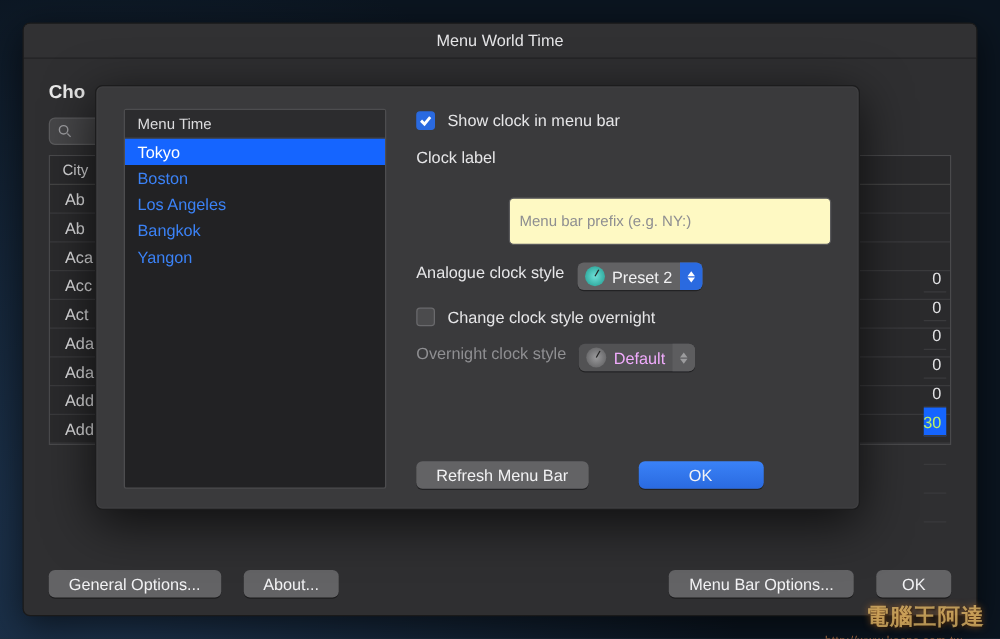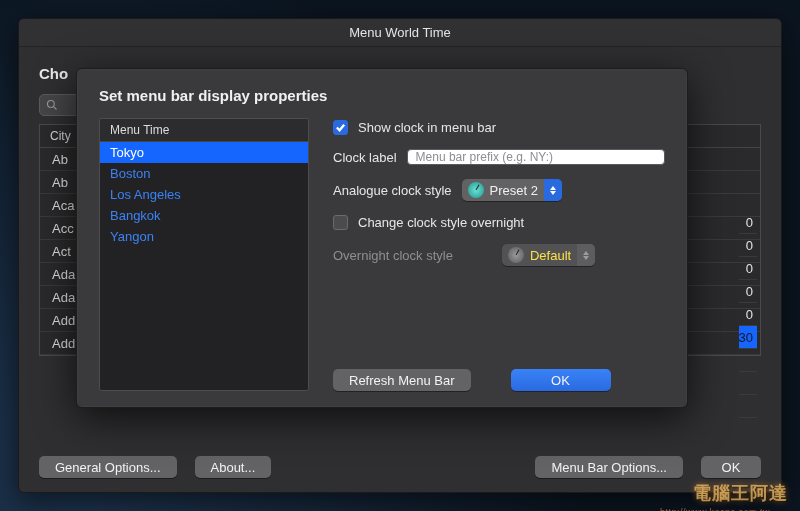--- a/index.html
+++ b/index.html
@@ -164,21 +164,21 @@
   }
   .sheet-right {
     flex: 1;
     display: flex;
     flex-direction: column;
     gap: 14px;
     padding-top: 2px;
   }
   .form-row {
     display: flex;
-    align-items: center;
+    align-items: flex-start;
     gap: 10px;
     font-size: 13px;
     color: #e6e6e8;
   }
   .form-row.disabled { color: #8f8f92; }
   .check {
     width: 15px; height: 15px;
     border: 1px solid #6a6a6d;
     border-radius: 3px;
     background: #4b4b4d;
@@ -186,44 +186,45 @@
     align-items: center;
     justify-content: center;
     flex-shrink: 0;
   }
   .check.checked {
     background: #2a6ae0;
     border-color: #2a6ae0;
   }
   .check.checked svg { width:11px; height:11px; stroke:#fff; stroke-width:2.5; fill:none; }
   .text-input {
-    background: #ffffff;
+    background: #fef9c3;
     border: 1px solid #5a5a5c;
     border-radius: 4px;
-    height: 16px;
+    height: 38px;
     flex: 1;
     padding: 0 8px;
     font-size: 12px;
     color: #8e8e91;
     display: flex;
     align-items: center;
+    margin-top: 40px;
   }
   .popup {
     background: #626264;
     border-radius: 5px;
     height: 22px;
     display: inline-flex;
     align-items: center;
     padding: 0 0 0 6px;
     font-size: 13px;
     color: #f0f0f2;
     box-shadow: 0 1px 0 rgba(0,0,0,0.4);
     gap: 6px;
   }
-  .popup.disabled { background:#525254; color:#fde047;margin-left:39px; }
+  .popup.disabled { background:#525254; color:#f0abfc; }
   .popup .clock-swatch {
     width: 16px; height: 16px; border-radius: 50%;
     background: radial-gradient(circle at 50% 50%, #6fe0d8 0%, #3cb5aa 60%, #2a8f86 100%);
     position: relative;
     flex-shrink: 0;
   }
   .popup.disabled .clock-swatch {
     background: radial-gradient(circle at 50% 50%, #9a9a9c 0%, #6c6c6e 70%);
   }
   .popup .clock-swatch::after {
@@ -261,21 +262,21 @@
     color:#e2e2e4;
   }
   .right-edge-times div {
     height:23px;
     display:flex;
     align-items:center;
     justify-content:flex-end;
     border-bottom:1px solid #3a3a3c;
     padding-right:4px;
   }
-  .right-edge-times div.hl { background:#1565ff; color:#0f172a; }
+  .right-edge-times div.hl { background:#1565ff; color:#bef264; }
 
   .watermark {
     position:absolute;
     right: 12px; bottom: 6px;
     font-size: 18px; font-weight: 800;
     color: rgba(255,210,120,0.65);
     text-shadow: 0 0 6px rgba(255,150,50,0.5), 1px 1px 2px rgba(0,0,0,0.8);
     letter-spacing: 1px;
     pointer-events: none;
   }
@@ -358,21 +359,20 @@
       <button class="mac-button">About...</button>
       <div class="spacer"></div>
       <button class="mac-button">Menu Bar Options...</button>
       <button class="mac-button" style="min-width:60px">OK</button>
     </div>
 
   </div>
 </div>
 
 <div class="sheet">
-  <div class="sheet-title">Set menu bar display properties</div>
   <div class="sheet-cols">
     <div class="menu-list">
       <div class="menu-list-header">Menu Time</div>
       <div class="menu-list-body" id="menu-items">
           <div class="menu-list-item selected">Tokyo</div>
           <div class="menu-list-item">Boston</div>
           <div class="menu-list-item">Los Angeles</div>
           <div class="menu-list-item">Bangkok</div>
           <div class="menu-list-item">Yangon</div>
         </div>

